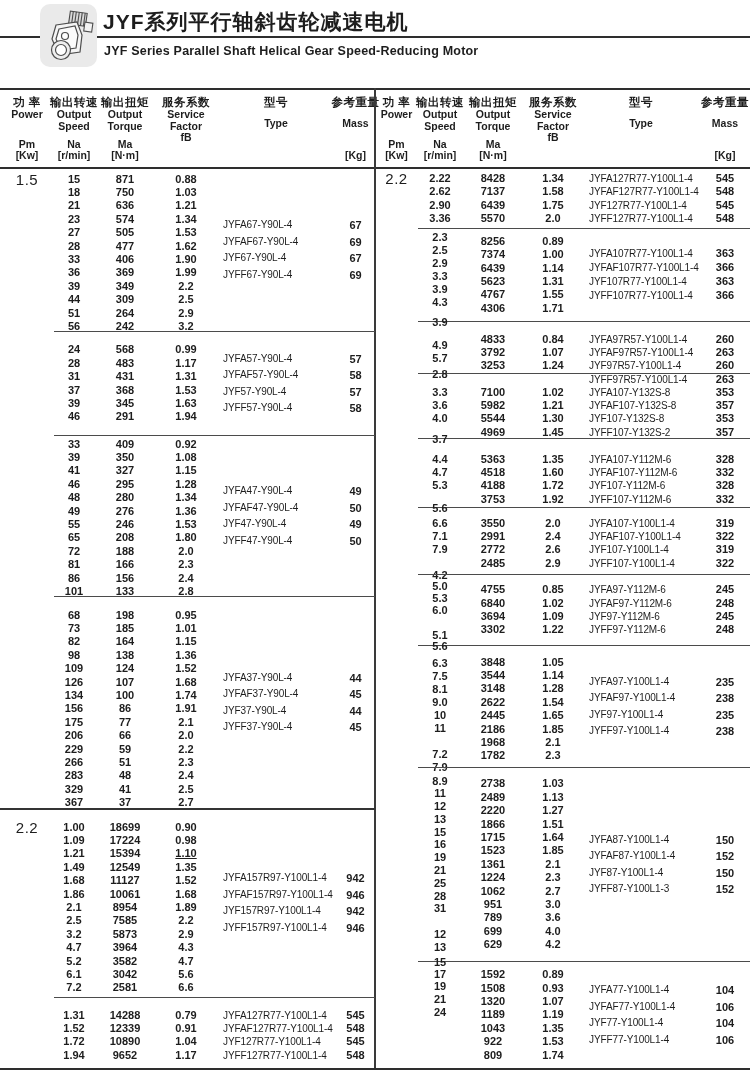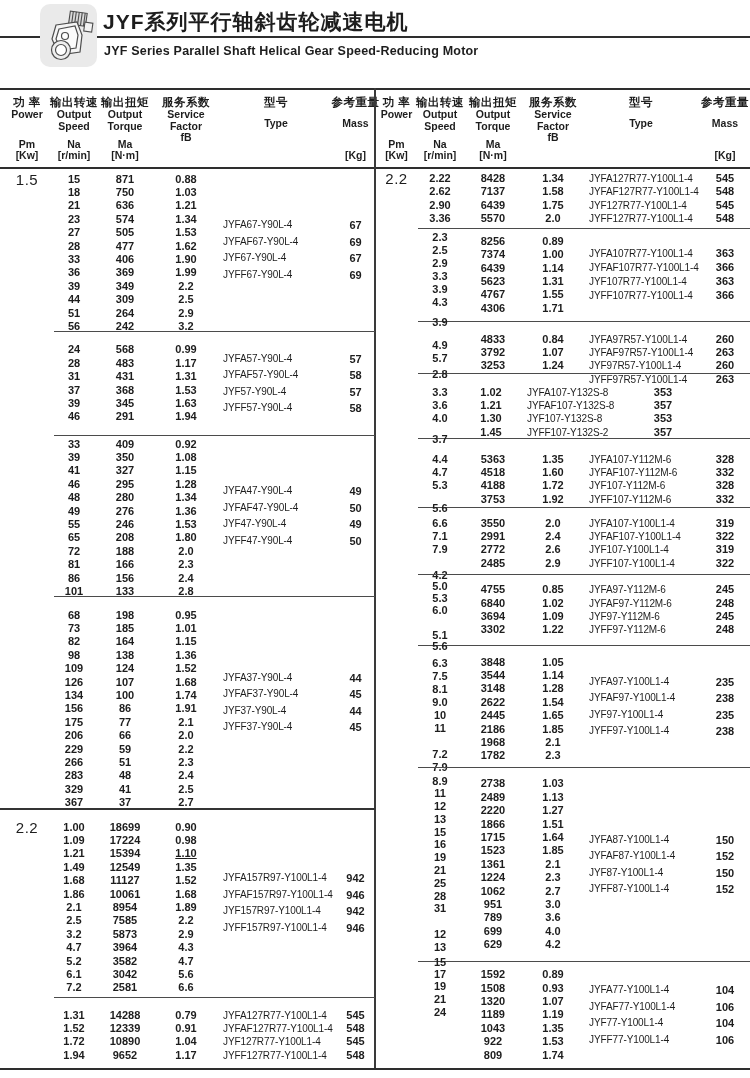--- a/index.html
+++ b/index.html
@@ -598,20 +598,26 @@
             <div class="onrule num">3.9</div>
           </div>
           <div class="sec" style="height: 65px;">
             <div class="ssep"></div>
             <div class="col c0"></div>
             <div class="col c1" style="padding-top: 12px;">
               <div class="num" style="line-height: 13.4px; min-height: 13.4px;">3.3</div>
               <div class="num" style="line-height: 13.4px; min-height: 13.4px;">3.6</div>
               <div class="num" style="line-height: 13.4px; min-height: 13.4px;">4.0</div>
             </div>
+            <div class="col c2" style="padding-top: 12px;">
+              <div class="num" style="line-height: 13.4px; min-height: 13.4px;">7100</div>
+              <div class="num" style="line-height: 13.4px; min-height: 13.4px;">5982</div>
+              <div class="num" style="line-height: 13.4px; min-height: 13.4px;">5544</div>
+              <div class="num" style="line-height: 13.4px; min-height: 13.4px;">4969</div>
+            </div>
             <div class="col c3" style="padding-top: 12px;">
               <div class="num" style="line-height: 13.4px; min-height: 13.4px;">1.02</div>
               <div class="num" style="line-height: 13.4px; min-height: 13.4px;">1.21</div>
               <div class="num" style="line-height: 13.4px; min-height: 13.4px;">1.30</div>
               <div class="num" style="line-height: 13.4px; min-height: 13.4px;">1.45</div>
             </div>
             <div class="col c4 coltype" style="padding-top: 12px;">
               <div class="type" style="line-height: 13.4px; min-height: 13.4px;">JYFA107-Y132S-8</div>
               <div class="type" style="line-height: 13.4px; min-height: 13.4px;">JYFAF107-Y132S-8</div>
               <div class="type" style="line-height: 13.4px; min-height: 13.4px;">JYF107-Y132S-8</div>
@@ -824,21 +830,21 @@
               <div class="num" style="line-height: 13.4px; min-height: 13.4px;">2.7</div>
               <div class="num" style="line-height: 13.4px; min-height: 13.4px;">3.0</div>
               <div class="num" style="line-height: 13.4px; min-height: 13.4px;">3.6</div>
               <div class="num" style="line-height: 13.4px; min-height: 13.4px;">4.0</div>
               <div class="num" style="line-height: 13.4px; min-height: 13.4px;">4.2</div>
             </div>
             <div class="col c4 coltype vcenter">
               <div class="type" style="line-height: 16.5px; min-height: 16.5px;">JYFA87-Y100L1-4</div>
               <div class="type" style="line-height: 16.5px; min-height: 16.5px;">JYFAF87-Y100L1-4</div>
               <div class="type" style="line-height: 16.5px; min-height: 16.5px;">JYF87-Y100L1-4</div>
-              <div class="type" style="line-height: 16.5px; min-height: 16.5px;">JYFF87-Y100L1-4</div>
+              <div class="type" style="line-height: 16.5px; min-height: 16.5px;">JYFF87-Y100L1-3</div>
             </div>
             <div class="col c5 colmass vcenter">
               <div class="mass" style="line-height: 16.5px; min-height: 16.5px;">150</div>
               <div class="mass" style="line-height: 16.5px; min-height: 16.5px;">152</div>
               <div class="mass" style="line-height: 16.5px; min-height: 16.5px;">150</div>
               <div class="mass" style="line-height: 16.5px; min-height: 16.5px;">152</div>
             </div>
           </div>
           <div class="sec" style="height: 107px;">
             <div class="ssep"></div>

